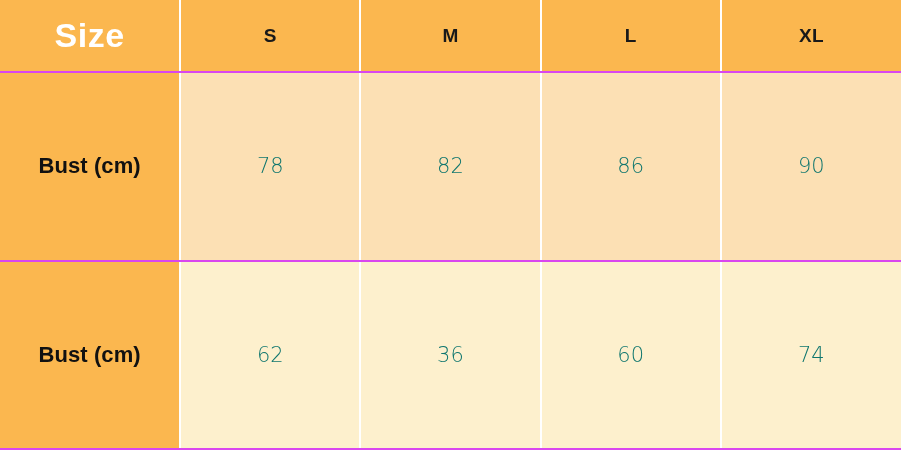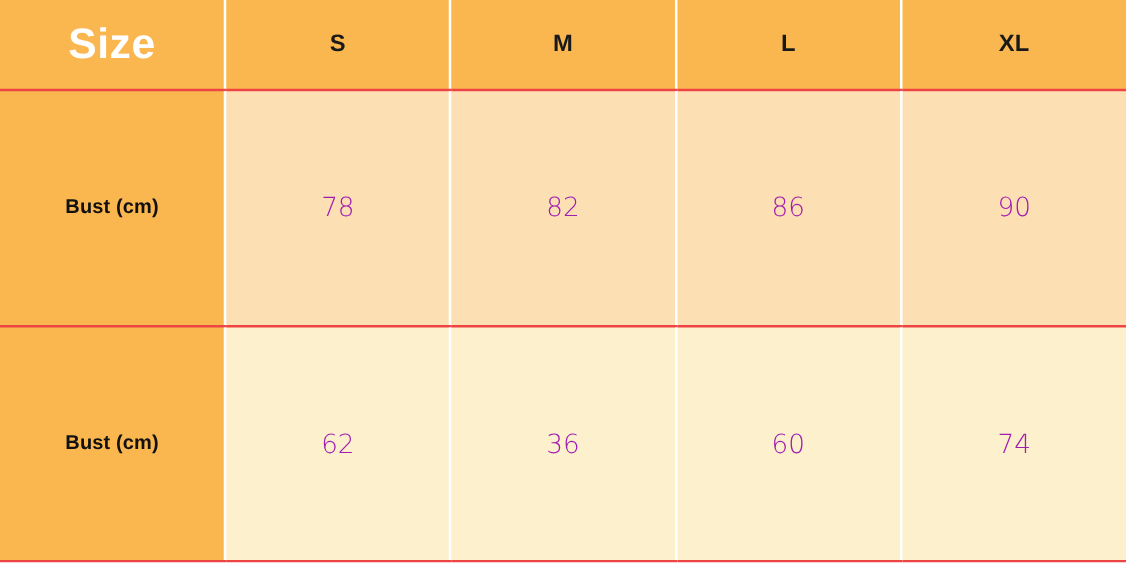--- a/index.html
+++ b/index.html
@@ -25,21 +25,21 @@
   .size-chart col.label-col { width: 180px; }
   .size-chart col.size-col  { width: 180px; }
 
   .size-chart th,
   .size-chart td {
     padding: 16px;
     margin: 17px;
     text-align: center;
     vertical-align: middle;
     border-right: 2px solid #ffffff;
-    border-bottom: 2px solid #ef4444;
+    border-bottom: 2px solid #d946ef;
     box-sizing: border-box;
   }
 
   
   thead tr { height: 72px; }
 
   th.corner-cell {
     background: #fbb74f;
     color: #ffffff;
     font-size: 34px;
@@ -54,29 +54,29 @@
     font-weight: bold;
     letter-spacing: 0.3px;
   }
 
   
   tbody tr { height: 75.4px; }
 
   td.row-label {
     background: #fbb74f;
     color: #111111;
-    font-size: 16px;
+    font-size: 22px;
     font-weight: bold;
     letter-spacing: 0.1px;
   }
 
   td.value-cell {
     font-size: 21px;
     font-weight: 300;
-    color: #a21caf;
+    color: #0f766e;
     font-family: "DejaVu Sans", sans-serif;
   }
 
   tbody tr.row-odd  td.value-cell { background: #fce0b4; }
   tbody tr.row-even td.value-cell { background: #fdf0cd; }
 
   
   .size-chart th:last-child,
   .size-chart td:last-child {
     border-right: none;

